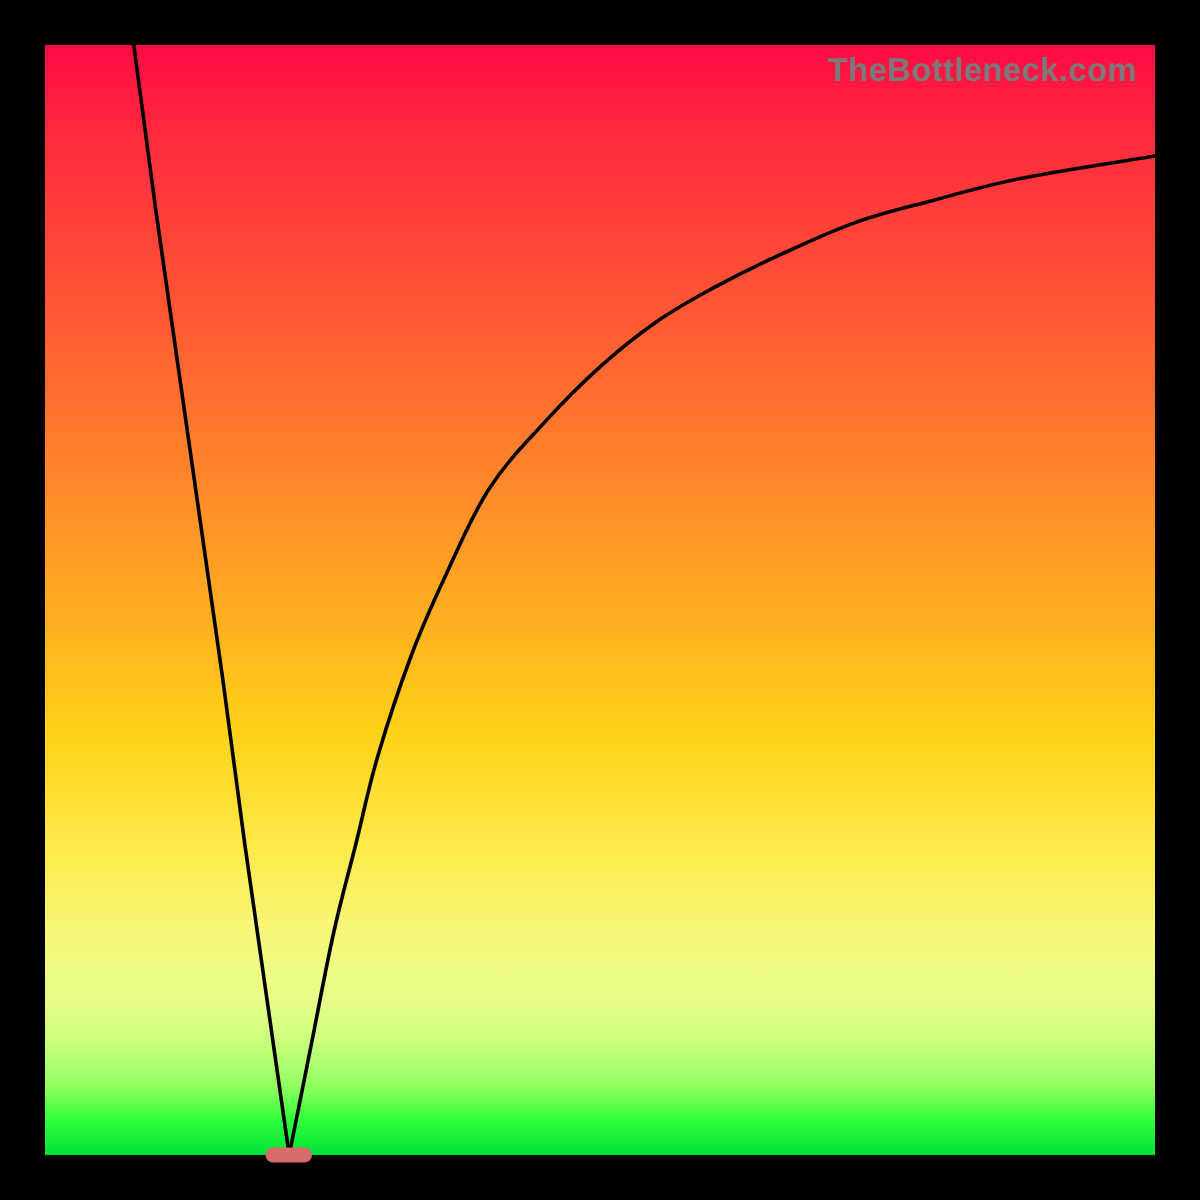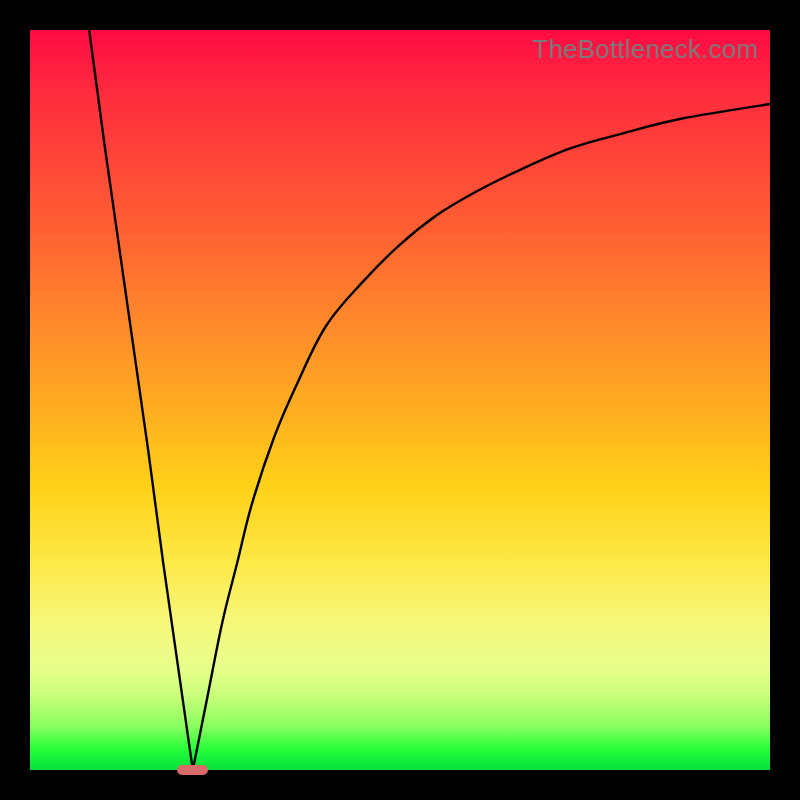--- a/index.html
+++ b/index.html
@@ -37,22 +37,22 @@
       #8cff60 94%,
       #2bff3a 97%,
       #00e23a 100%
     );
   }
   .watermark {
     position: absolute;
     top: 4px;
     right: 12px;
     color: #7b7b7b;
-    font-size: 26px;
-    font-weight: 400;
+    font-size: 22px;
+    font-weight: 700;
     letter-spacing: 0.2px;
     user-select: none;
   }
   svg.curve {
     position: absolute;
     left: 0;
     top: 0;
     width: 740px;
     height: 740px;
   }

